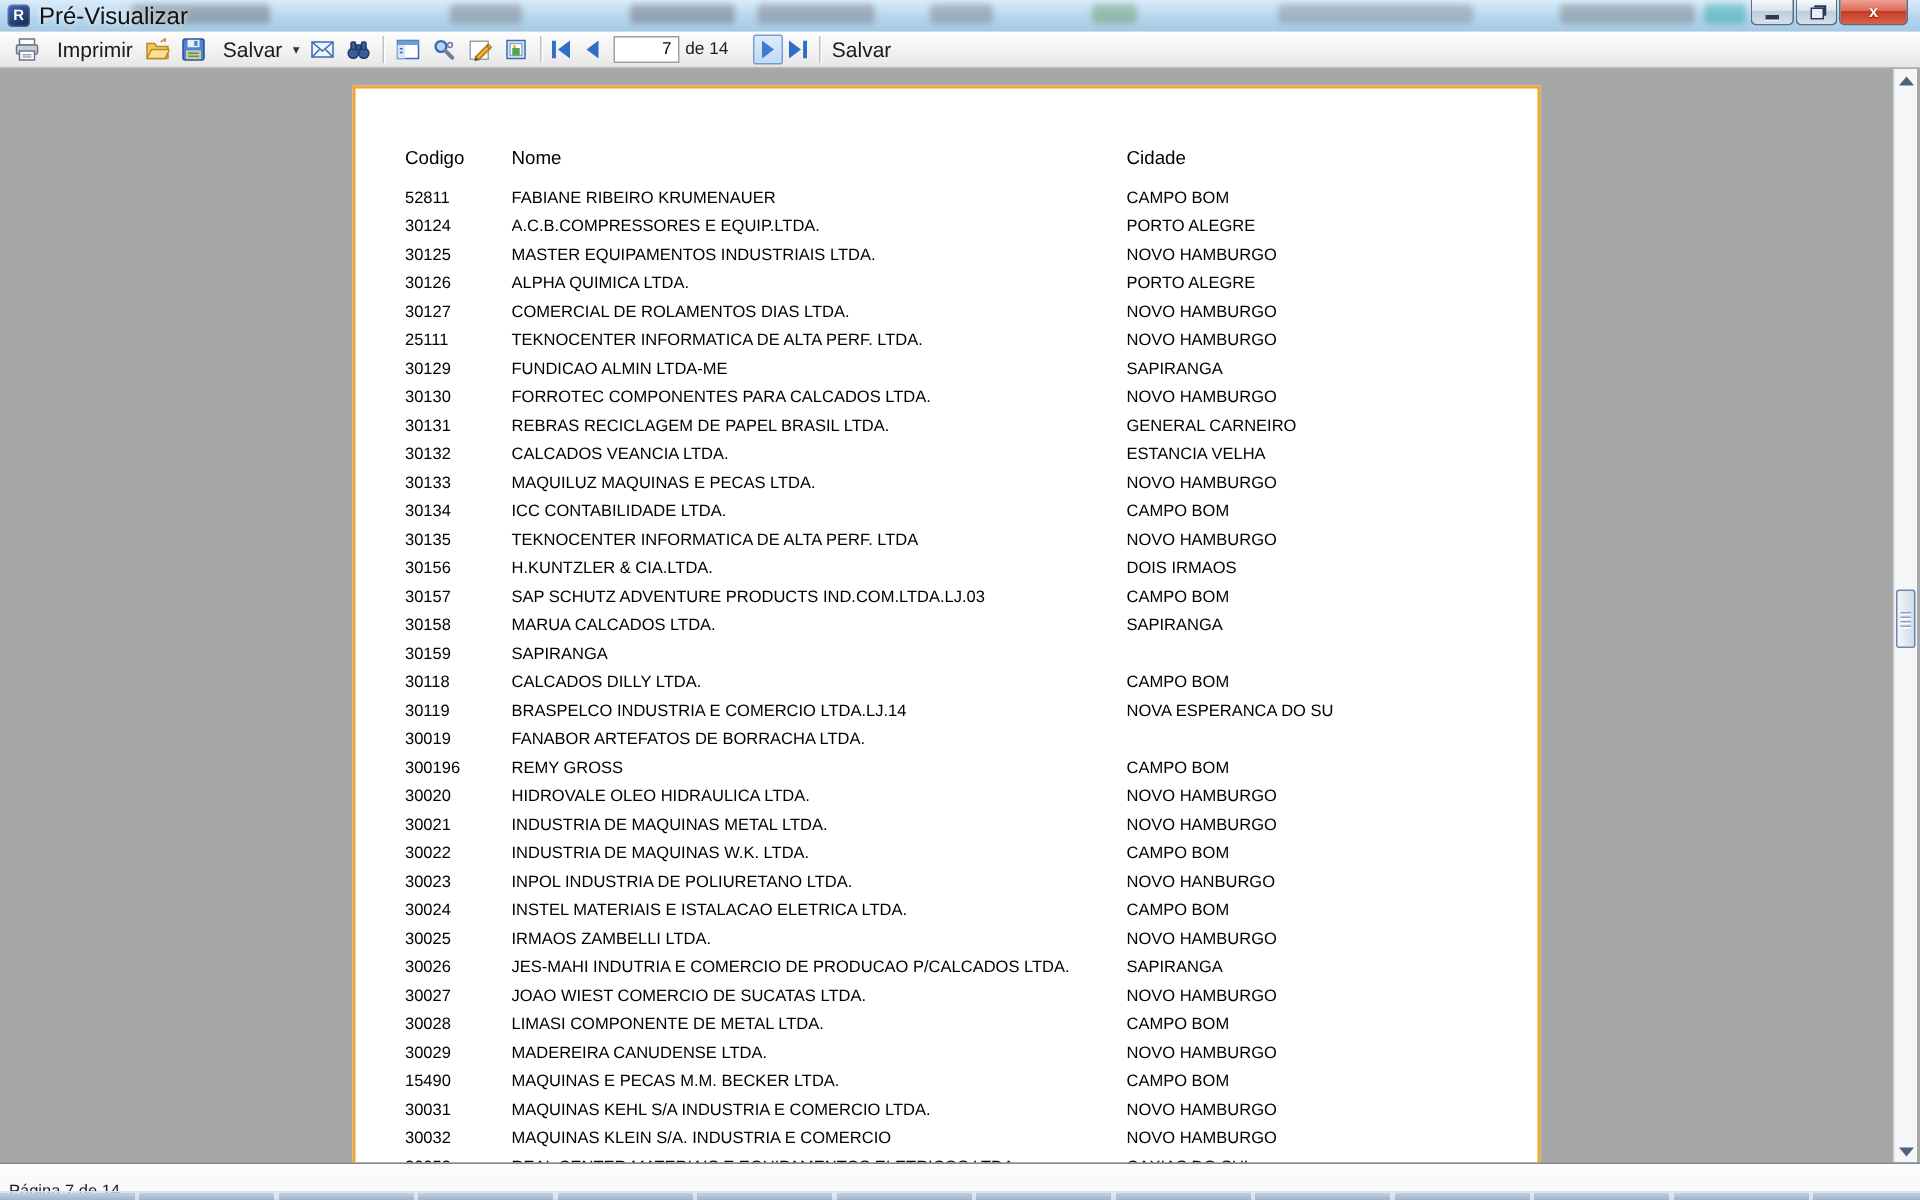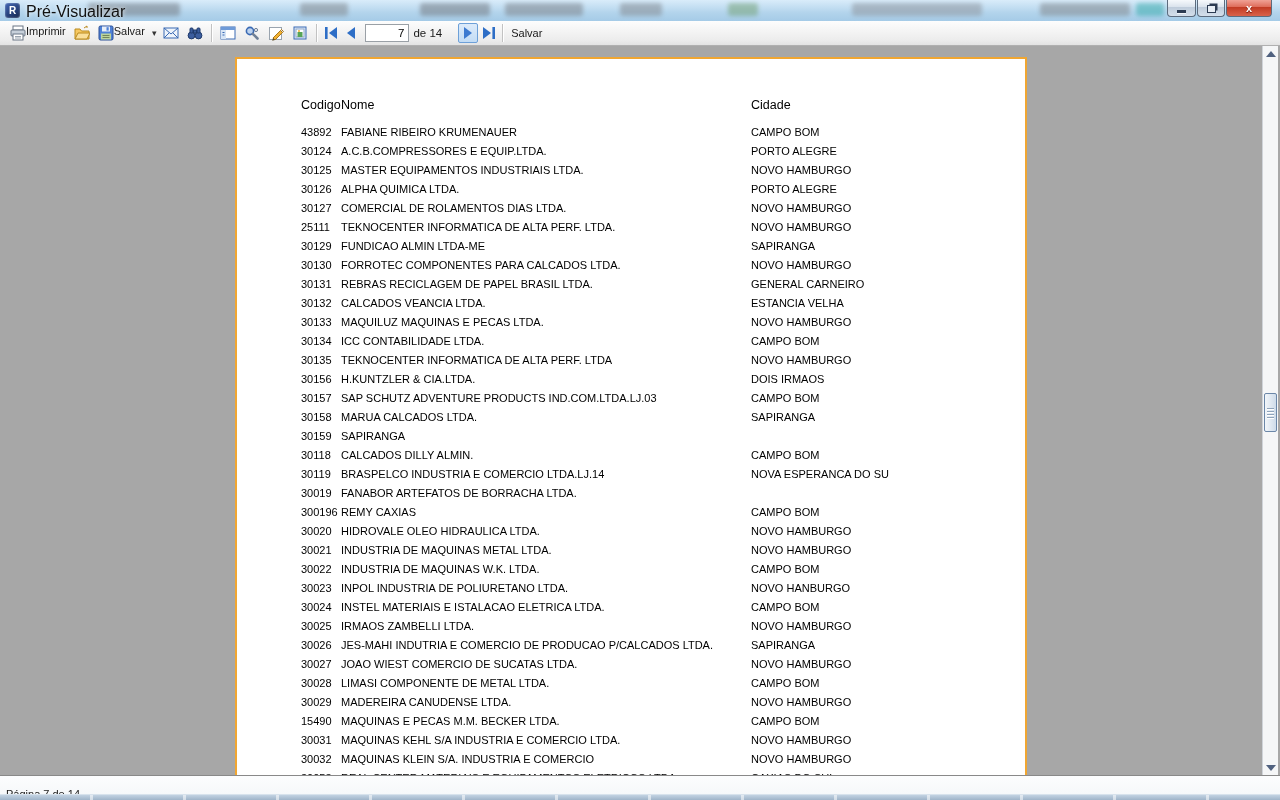--- a/index.html
+++ b/index.html
@@ -21,38 +21,38 @@
   .win-btn.min { width:29px; } .win-btn.max { width:28px; }
   .win-btn.close { width:46px; background:linear-gradient(#f0a195,#dd6a57 45%,#c23b24 46%,#d9624a); }
   .glyph-min { width:9px; height:3px; background:#2c3b52; box-shadow:0 1px 0 rgba(255,255,255,.7); margin-top:6px; }
   .glyph-restore { width:9px; height:8px; border:1px solid #2c3b52; background:#e8eef5; box-shadow:2px -2px 0 -0.5px #2c3b52; margin-top:2px; }
   .glyph-close { color:#fff; font-size:11px; font-weight:bold; text-shadow:0 1px 1px #6e1408; line-height:15px; }
 
   
   .toolbar { position:absolute; left:0; top:21px; width:1280px; height:25px;
     background:linear-gradient(#fdfdfd,#ececec 80%,#e3e3e3); border-bottom:1px solid #b0b0b0;
     display:flex; align-items:center; padding:0 6px; }
-  .tb-btn { display:flex; align-items:flex-start; gap:0; padding:2px 4px; border-radius:2px; font-size:11px; color:#1a1a1a; }
+  .tb-btn { display:flex; align-items:flex-start; gap:12px; padding:2px 4px; border-radius:2px; font-size:14px; color:#1a1a1a; }
   .tb-sep { width:1px; height:18px; background:#c2c2c2; margin:0 4px; box-shadow:1px 0 0 #fff; }
   .tb-icon { width:16px; height:16px; display:block; }
   .nav-btn { width:20px; height:20px; display:flex; align-items:center; justify-content:center; border-radius:2px; border:1px solid transparent; }
   .nav-btn.active { background:linear-gradient(#ddebfa,#c2dcf5); border:1px solid #6da0d8; }
   .page-input { width:44px; height:18px; border:1px solid #9aa0a6; font-size:11.5px; text-align:right;
     padding-right:4px; background:#fff; margin:0 4px; }
   .de-label { font-size:11.5px; color:#1a1a1a; margin-right:16px; }
   .drop-arrow { font-size:9px; color:#333; padding:2px 3px; }
 
   
   .content { position:absolute; left:0; top:46px; width:1280px; height:729px; background:#a7a7a7; overflow:hidden; }
   .page { position:absolute; left:235px; top:11px; width:792px; height:920px; background:#fff;
     border:2px solid #f0a632; }
   .rpt-headers { position:absolute; left:0; top:38px; width:100%; display:flex; font-size:12.5px; color:#000; }
   .rpt-rows { position:absolute; left:0; top:64px; width:100%; }
   .rpt-row { display:flex; height:19px; line-height:19px; font-size:11px; color:#000; white-space:nowrap; }
-  .col-codigo { width:104px; padding-left:64px; flex:none; }
+  .col-codigo { width:104px; padding-left:33px; flex:none; }
   .col-nome   { width:410px; flex:none; overflow:hidden; }
   .col-cidade { flex:1; overflow:hidden; }
   .rpt-headers .col-codigo, .rpt-headers .col-nome, .rpt-headers .col-cidade { height:16px; line-height:16px; }
 
   
   .vscroll { position:absolute; left:1262px; top:0; width:16px; height:729px; background:#f5f6f7;
     border-left:1px solid #cfd3d8; }
   .vs-arrow { position:absolute; left:2px; width:12px; height:8px; }
   .vs-arrow svg { display:block; }
   .vs-thumb { position:absolute; left:1px; top:347px; width:13px; height:39px; border:1px solid #6b87a8;
@@ -237,21 +237,21 @@
 
   <div class="content">
     <div class="page">
       <div class="rpt-headers">
         <span class="col-codigo">Codigo</span>
         <span class="col-nome">Nome</span>
         <span class="col-cidade">Cidade</span>
       </div>
       <div class="rpt-rows">
   <div class="rpt-row">
-    <span class="col-codigo">43892</span>
+    <span class="col-codigo">52811</span>
     <span class="col-nome">FABIANE RIBEIRO KRUMENAUER</span>
     <span class="col-cidade">CAMPO BOM</span>
   </div>
 
   <div class="rpt-row">
     <span class="col-codigo">30124</span>
     <span class="col-nome">A.C.B.COMPRESSORES E EQUIP.LTDA.</span>
     <span class="col-cidade">PORTO ALEGRE</span>
   </div>
 
@@ -339,38 +339,38 @@
     <span class="col-cidade">SAPIRANGA</span>
   </div>
 
   <div class="rpt-row">
     <span class="col-codigo">30159</span>
     <span class="col-cidade">SAPIRANGA</span>
   </div>
 
   <div class="rpt-row">
     <span class="col-codigo">30118</span>
-    <span class="col-nome">CALCADOS DILLY ALMIN.</span>
+    <span class="col-nome">CALCADOS DILLY LTDA.</span>
     <span class="col-cidade">CAMPO BOM</span>
   </div>
 
   <div class="rpt-row">
     <span class="col-codigo">30119</span>
     <span class="col-nome">BRASPELCO INDUSTRIA E COMERCIO LTDA.LJ.14</span>
     <span class="col-cidade">NOVA ESPERANCA DO SU</span>
   </div>
 
   <div class="rpt-row">
     <span class="col-codigo">30019</span>
     <span class="col-nome">FANABOR ARTEFATOS DE BORRACHA LTDA.</span>
   </div>
 
   <div class="rpt-row">
     <span class="col-codigo">300196</span>
-    <span class="col-nome">REMY CAXIAS</span>
+    <span class="col-nome">REMY GROSS</span>
     <span class="col-cidade">CAMPO BOM</span>
   </div>
 
   <div class="rpt-row">
     <span class="col-codigo">30020</span>
     <span class="col-nome">HIDROVALE OLEO HIDRAULICA LTDA.</span>
     <span class="col-cidade">NOVO HAMBURGO</span>
   </div>
 
   <div class="rpt-row">

